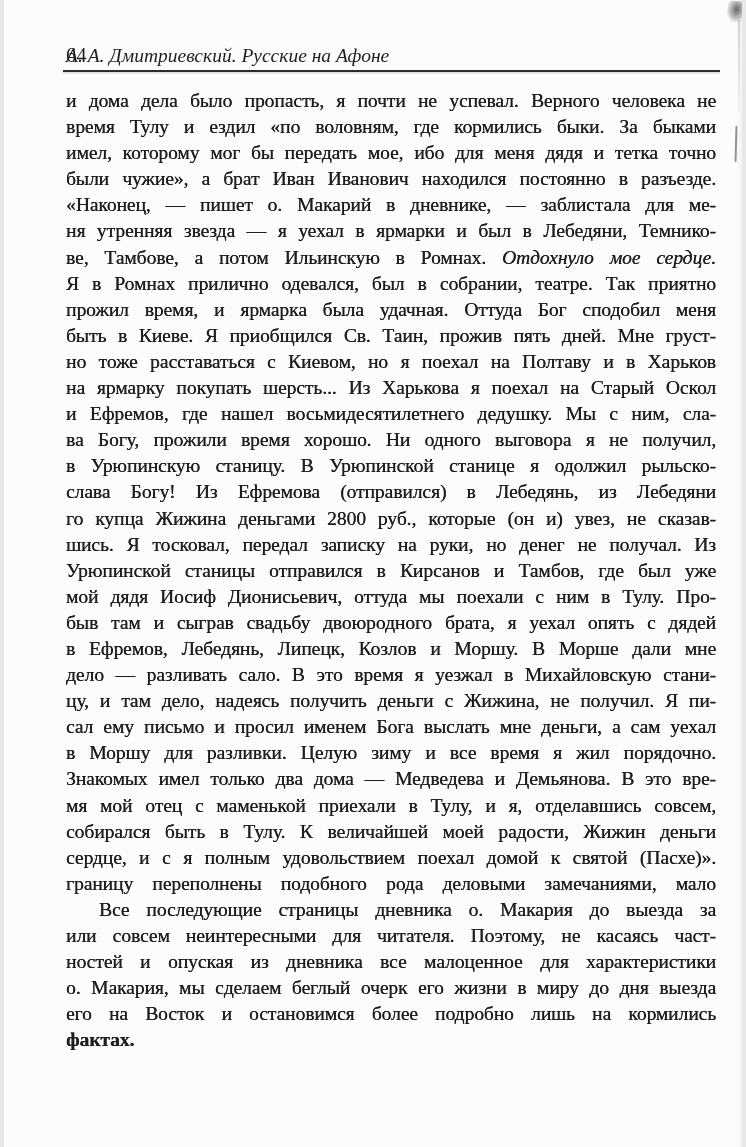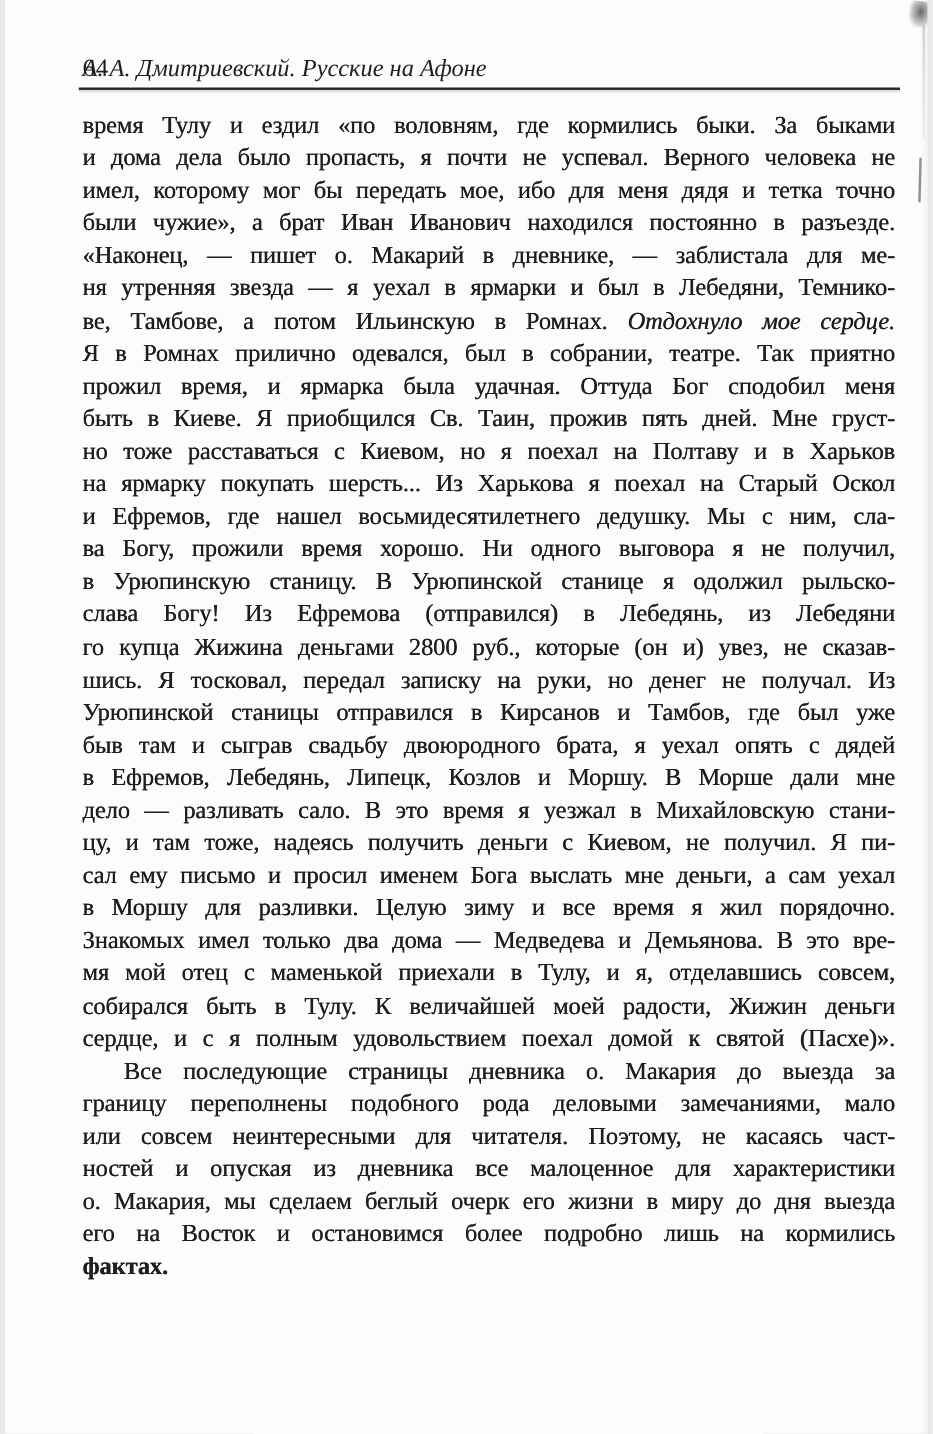--- a/index.html
+++ b/index.html
@@ -118,51 +118,52 @@
 <div class="page">
 
   <div class="header">
     <span class="pagenum">64</span>
     <span class="running-title">А. А. Дмитриевский. Русские на Афоне</span>
   </div>
 
   <div class="rule"></div>
 
   <div class="body-text">
+      <div class="line"><span class="">и дома дела было пропасть, я почти не успевал. Верного человека не</span></div>
       <div class="line"><span class="">время Тулу и ездил «по воловням, где кормились быки. За быками</span></div>
-      <div class="line"><span class="">и дома дела было пропасть, я почти не успевал. Верного человека не</span></div>
       <div class="line"><span class="">имел, которому мог бы передать мое, ибо для меня дядя и тетка точно</span></div>
       <div class="line"><span class="">были чужие», а брат Иван Иванович находился постоянно в разъезде.</span></div>
       <div class="line"><span class="">«Наконец, — пишет о. Макарий в дневнике, — заблистала для ме-</span></div>
       <div class="line"><span class="">ня утренняя звезда — я уехал в ярмарки и был в Лебедяни, Темнико-</span></div>
       <div class="line"><span class="">ве, Тамбове, а потом Ильинскую в Ромнах. </span><span class="italic">Отдохнуло мое сердце.</span></div>
       <div class="line"><span class="">Я в Ромнах прилично одевался, был в собрании, театре. Так приятно</span></div>
       <div class="line"><span class="">прожил время, и ярмарка была удачная. Оттуда Бог сподобил меня</span></div>
       <div class="line"><span class="">быть в Киеве. Я приобщился Св. Таин, прожив пять дней. Мне груст-</span></div>
       <div class="line"><span class="">но тоже расставаться с Киевом, но я поехал на Полтаву и в Харьков</span></div>
       <div class="line"><span class="">на ярмарку покупать шерсть... Из Харькова я поехал на Старый Оскол</span></div>
       <div class="line"><span class="">и Ефремов, где нашел восьмидесятилетнего дедушку. Мы с ним, сла-</span></div>
       <div class="line"><span class="">ва Богу, прожили время хорошо. Ни одного выговора я не получил,</span></div>
       <div class="line"><span class="">в Урюпинскую станицу. В Урюпинской станице я одолжил рыльско-</span></div>
       <div class="line"><span class="">слава Богу! Из Ефремова (отправился) в Лебедянь, из Лебедяни</span></div>
       <div class="line"><span class="">го купца Жижина деньгами 2800 руб., которые (он и) увез, не сказав-</span></div>
       <div class="line"><span class="">шись. Я тосковал, передал записку на руки, но денег не получал. Из</span></div>
       <div class="line"><span class="">Урюпинской станицы отправился в Кирсанов и Тамбов, где был уже</span></div>
+      <div class="line"><span class="">мой дядя Иосиф Дионисьевич, оттуда мы поехали с ним в Тулу. Про-</span></div>
       <div class="line"><span class="">быв там и сыграв свадьбу двоюродного брата, я уехал опять с дядей</span></div>
       <div class="line"><span class="">в Ефремов, Лебедянь, Липецк, Козлов и Моршу. В Морше дали мне</span></div>
       <div class="line"><span class="">дело — разливать сало. В это время я уезжал в Михайловскую стани-</span></div>
-      <div class="line"><span class="">цу, и там тоже, надеясь получить деньги с Киевом, не получил. Я пи-</span></div>
+      <div class="line"><span class="">цу, и там дело, надеясь получить деньги с Жижина, не получил. Я пи-</span></div>
       <div class="line"><span class="">сал ему письмо и просил именем Бога выслать мне деньги, а сам уехал</span></div>
       <div class="line"><span class="">в Моршу для разливки. Целую зиму и все время я жил порядочно.</span></div>
       <div class="line"><span class="">Знакомых имел только два дома — Медведева и Демьянова. В это вре-</span></div>
       <div class="line"><span class="">мя мой отец с маменькой приехали в Тулу, и я, отделавшись совсем,</span></div>
       <div class="line"><span class="">собирался быть в Тулу. К величайшей моей радости, Жижин деньги</span></div>
       <div class="line"><span class="">сердце, и с я полным удовольствием поехал домой к святой (Пасхе)».</span></div>
+      <div class="line"><span class="">границу переполнены подобного рода деловыми замечаниями, мало</span></div>
       <div class="line indent"><span class="">Все последующие страницы дневника о. Макария до выезда за</span></div>
-      <div class="line"><span class="">границу переполнены подобного рода деловыми замечаниями, мало</span></div>
       <div class="line"><span class="">или совсем неинтересными для читателя. Поэтому, не касаясь част-</span></div>
       <div class="line"><span class="">ностей и опуская из дневника все малоценное для характеристики</span></div>
       <div class="line"><span class="">о. Макария, мы сделаем беглый очерк его жизни в миру до дня выезда</span></div>
       <div class="line"><span class="">его на Восток и остановимся более подробно лишь на кормились</span></div>
       <div class="line last"><span class="">фактах.</span></div>
     </div>
 
   <div class="smudge-tr"></div>
   <div class="streak-tr"></div>
   <div class="tick-right"></div>

